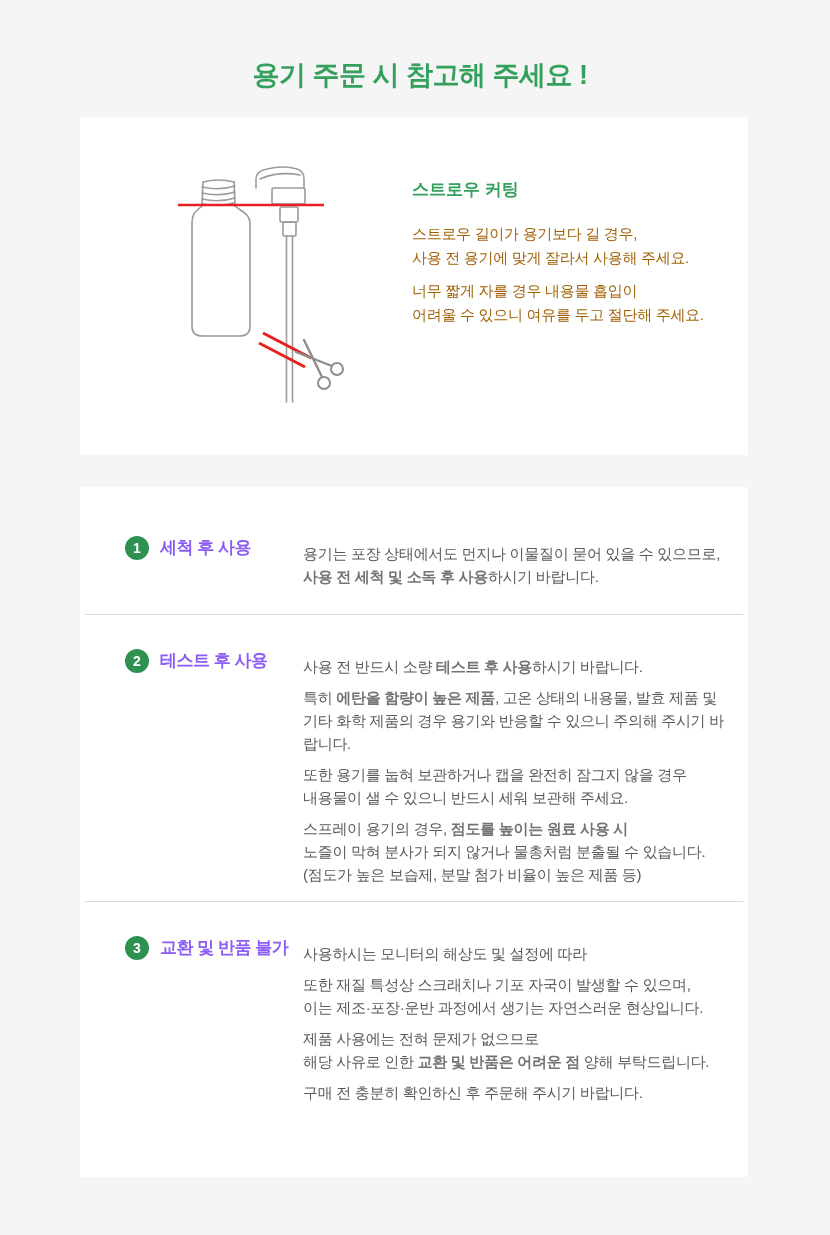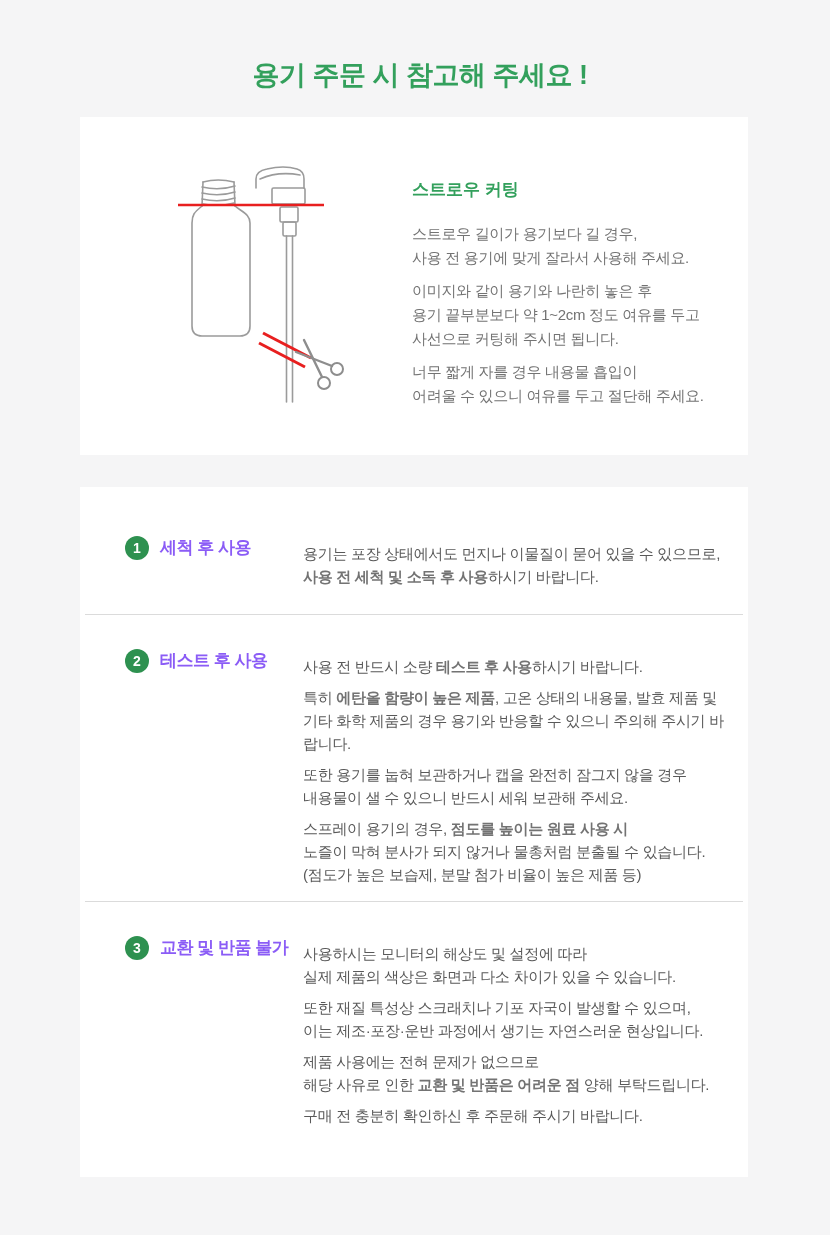--- a/index.html
+++ b/index.html
@@ -19,21 +19,21 @@
   }
   .card {
     position:absolute; left:80px; width:668px;
     background:#ffffff;
     gap:12px;
   }
   .card-straw { top:117px; height:338px; display:flex; padding:33px 0 0 70px; }
   .illus { width:230px; height:260px; flex:none; }
   .straw-text { margin-left:20px; padding-top:28px; width:340px; }
   .straw-text h2 { margin:0 0 21px; font-size:17px; font-weight:bold; color:#33a05c; }
-  .straw-text p { margin:0 0 9px; font-size:15px; line-height:24px; color:#737373; letter-spacing:-0.3px; }
+  .straw-text p { margin:0 0 9px; font-size:15px; line-height:24px; color:#a16207; letter-spacing:-0.3px; }
   .card-notice { top:487px; height:690px; overflow:hidden; }
   .sec { display:flex; }
   .sec-1 { padding:49px 20px 26px 45px; }
   .sec-2 { padding:34px 20px 15px 45px; }
   .sec-3 { padding:34px 20px 20px 45px; }
   .sec-label { width:178px; flex:none; display:flex; align-items:flex-start; gap:11px; }
   .num {
     width:24px; height:24px; flex:none; border-radius:50%;
     background:#2e9150; color:#ffffff;
     font-size:14px; font-weight:bold; text-align:center; line-height:24px;
@@ -83,21 +83,20 @@
         <path d="M146,202 L182,216" stroke-width="2.4"></path>
         <path d="M154,190 L172,227" stroke-width="2.4"></path>
         <circle cx="187" cy="219" r="6" stroke-width="2"></circle>
         <circle cx="174" cy="233" r="6" stroke-width="2"></circle>
       </g>
     </svg>
   </div>
   <div class="straw-text">
     <h2>스트로우 커팅</h2>
     <p><span>스트로우 길이가 용기보다 길 경우,</span><br><span>사용 전 용기에 맞게 잘라서 사용해 주세요.</span></p>
-    <p><span>이미지와 같이 용기와 나란히 놓은 후</span><br><span>용기 끝부분보다 약 1~2cm 정도 여유를 두고</span><br><span>사선으로 커팅해 주시면 됩니다.</span></p>
     <p><span>너무 짧게 자를 경우 내용물 흡입이</span><br><span>어려울 수 있으니 여유를 두고 절단해 주세요.</span></p>
   </div>
 </section>
 
 <section class="card card-notice">
 
   <div class="sec sec-1">
     <div class="sec-label">
       <span class="num">1</span>
       <h3>세척 후 사용</h3>
@@ -123,20 +122,20 @@
   </div>
 
   <div class="divider"></div>
 
   <div class="sec sec-3">
     <div class="sec-label">
       <span class="num">3</span>
       <h3>교환 및 반품 불가</h3>
     </div>
     <div class="sec-body">
-      <p><span>사용하시는 모니터의 해상도 및 설정에 따라</span><br><span>실제 제품의 색상은 화면과 다소 차이가 있을 수 있습니다.</span></p>
+      <p><span>사용하시는 모니터의 해상도 및 설정에 따라</span><br></p>
       <p><span>또한 재질 특성상 스크래치나 기포 자국이 발생할 수 있으며,</span><br><span>이는 제조·포장·운반 과정에서 생기는 자연스러운 현상입니다.</span></p>
       <p><span>제품 사용에는 전혀 문제가 없으므로</span><br><span>해당 사유로 인한 </span><span class="red">교환 및 반품은 어려운 점</span><span> 양해 부탁드립니다.</span></p>
       <p><span>구매 전 충분히 확인하신 후 주문해 주시기 바랍니다.</span></p>
     </div>
   </div>
 
 </section>
 
 </body></html>

